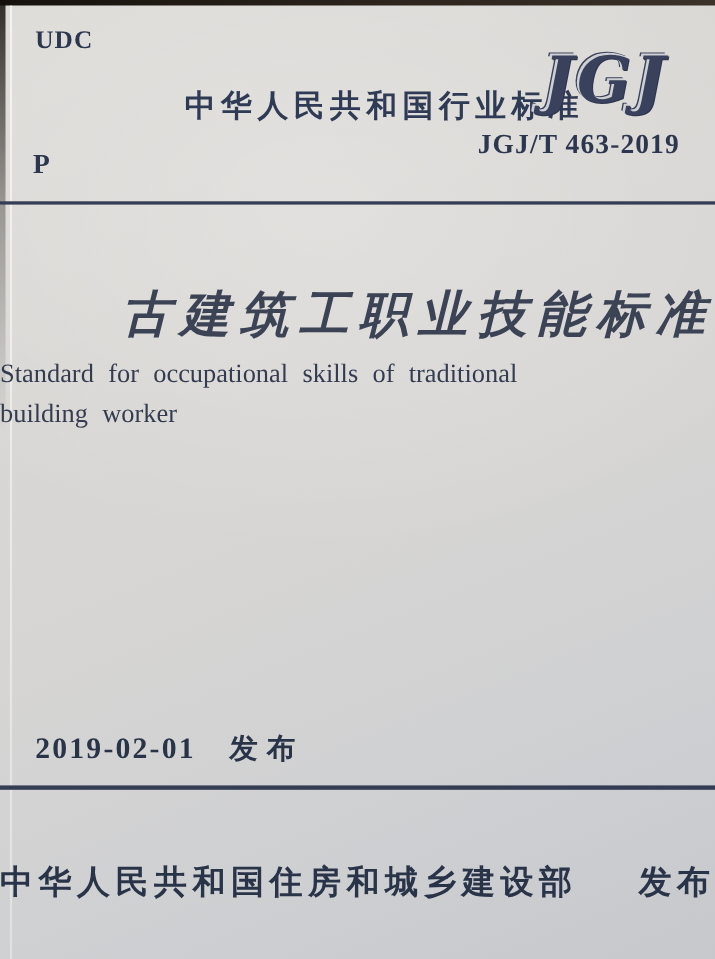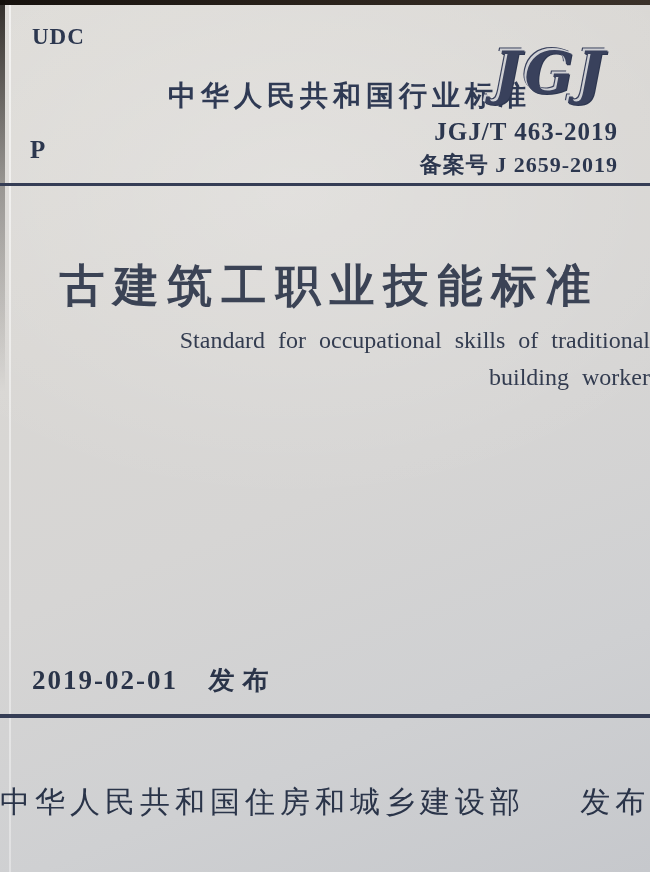--- a/index.html
+++ b/index.html
@@ -64,43 +64,44 @@
     font-size: 58px; line-height: 1; letter-spacing: 3px;
     color: #39415c;
     text-shadow:
       -2px -2px 0 #cfd0d4,
       -3px -3px 0 #3a425d,
        1px  1px 0 #2e3750;
   }
 
   .codes {
     position: absolute; right: 32px; top: 118px;
-    text-align: right;
+    text-align: left;
     font-family: "Liberation Serif", "DejaVu Serif", serif;
     font-weight: bold; color: #2c374f;
   }
   .codes .std-no { font-size: 25px; letter-spacing: 1px; }
   .codes .rec-no { font-size: 22px; letter-spacing: 1px; margin-top: 4px; }
 
   .rule { position: absolute; left: 0; right: 0; background: #353d55; }
   .rule-top    { top: 183px; height: 3px; }
   .rule-bottom { top: 714px; height: 4px; }
 
   
   .title-zh {
     position: absolute; top: 256px; left: 0; width: 100%;
-    text-align: center;
+    text-align: right;
     font-family: "Liberation Serif", "DejaVu Serif", serif;
     font-weight: 600; font-size: 45px;
     letter-spacing: 9px; text-indent: 9px;
     color: #3b4355;
+    font-style: italic;
   }
   .title-en {
     position: absolute; top: 322px; left: 0; width: 100%;
-    text-align: right;
+    text-align: left;
     font-family: "Liberation Serif", "DejaVu Serif", serif;
     font-size: 24px; line-height: 37px; word-spacing: 7px;
     color: #333c50;
   }
 
   
   .dates-row {
     position: absolute; top: 663px; left: 32px; right: 14px;
     display: flex; justify-content: flex-start; align-items: baseline;
     color: #2a3449;
@@ -112,21 +113,21 @@
   }
   .date-label {
     font-weight: bold; font-size: 26px; letter-spacing: 8px;
     margin-left: 26px;
   }
 
   
   .publisher-row {
     position: absolute; top: 782px; left: 0; width: 100%;
     text-align: center;
-    font-weight: normal; font-size: 30px; letter-spacing: 5px;
+    font-weight: bold; font-size: 30px; letter-spacing: 5px;
     color: #2a3449;
     white-space: nowrap;
   }
   .publisher-action { margin-left: 42px; }
 </style>
 </head>
 <body>
 
 <div class="photo">
 
@@ -135,21 +136,20 @@
   <div class="page-crease"></div>
 
   <div class="udc">UDC</div>
 
   <div class="header-cn">中华人民共和国行业标准</div>
 
   <div class="jgj-logo">JGJ</div>
 
   <div class="codes">
     <div class="std-no">JGJ/T 463-2019</div>
-    <div class="rec-no">备案号 J 2659-2019</div>
   </div>
 
   <div class="p-label">P</div>
 
   <div class="rule rule-top"></div>
 
   <div class="title-zh">古建筑工职业技能标准</div>
 
   <div class="title-en">
     <div>Standard for occupational skills of traditional</div>

